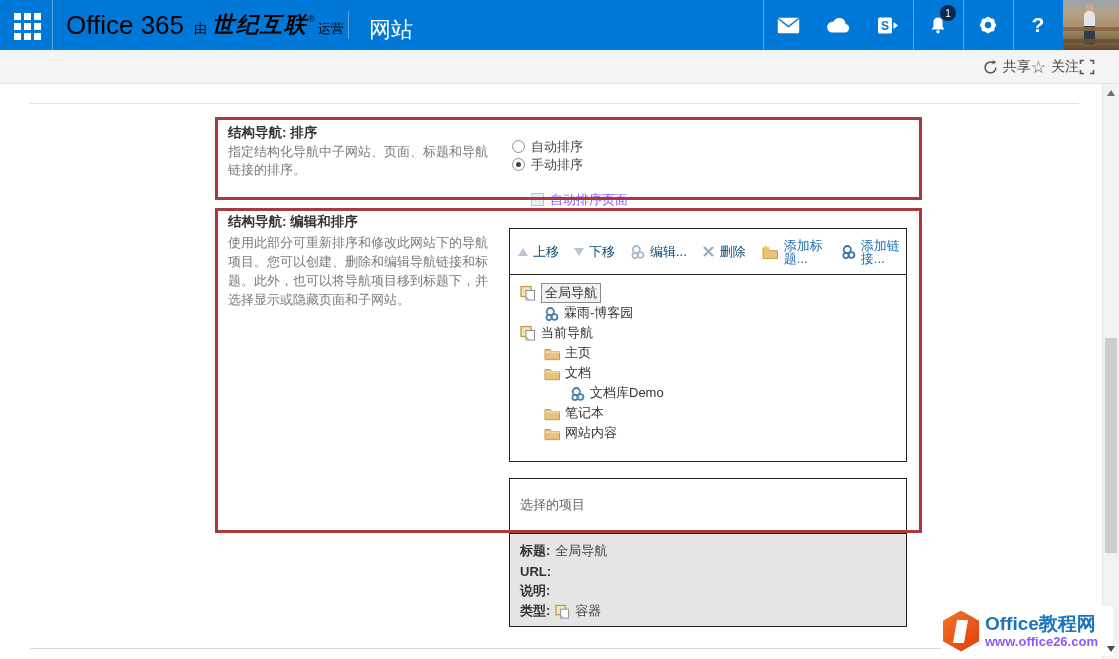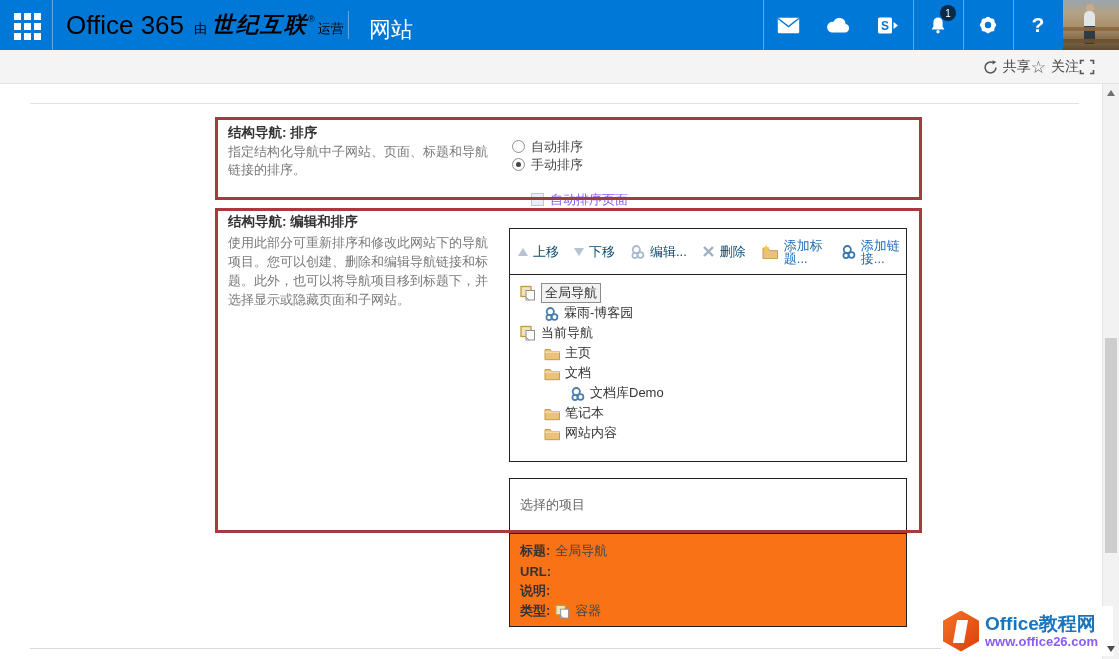--- a/index.html
+++ b/index.html
@@ -80,21 +80,21 @@
   .chain-tree{color:#4a7fae;}
 
   .tree{position:absolute;left:0;top:46px;right:0;bottom:0;padding:8px;font-size:13px;color:#333;}
   .trow{display:flex;align-items:center;height:20px;gap:5px;cursor:pointer;}
   .lvl0{padding-left:2px;}.lvl1{padding-left:26px;}.lvl2{padding-left:52px;}
   .sel-label{border:1px solid #8c8c8c;background:#f2f2f2;padding:0 3px;}
 
   
   .pb-head{position:absolute;left:509px;top:478px;width:398px;height:54px;border:1px solid #222;background:#fff;}
   .pb-head span{position:absolute;left:10px;top:17px;font-size:13px;color:#666;}
-  .pb-det{position:absolute;left:509px;top:533px;width:398px;height:94px;border:1px solid #222;background:#f97316;padding:7px 10px;}
+  .pb-det{position:absolute;left:509px;top:533px;width:398px;height:94px;border:1px solid #222;background:#e5e5e5;padding:7px 10px;}
   .drow{display:flex;align-items:center;gap:5px;height:20px;font-size:13px;color:#444;}
   .drow b{color:#333;}
 
   
   .watermark{position:absolute;left:941px;top:606px;width:172px;height:50px;background:#fff;z-index:30;display:flex;align-items:center;}
   .wm-logo{position:relative;width:36px;height:41px;flex:none;margin-left:2px;
            background:linear-gradient(135deg,#f47427,#dd3d0c);
            clip-path:polygon(50% 0,100% 25%,100% 75%,50% 100%,0 75%,0 25%);}
   .wm-logo::after{content:"";position:absolute;left:12px;top:9px;width:11px;height:23px;background:#fff;transform:skewX(-10deg);}
   .wm-text{margin-left:6px;}

